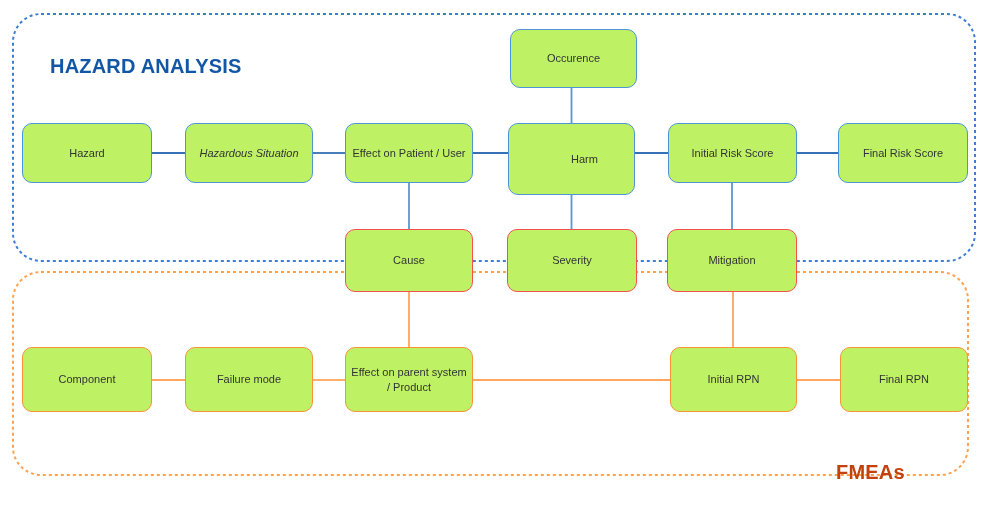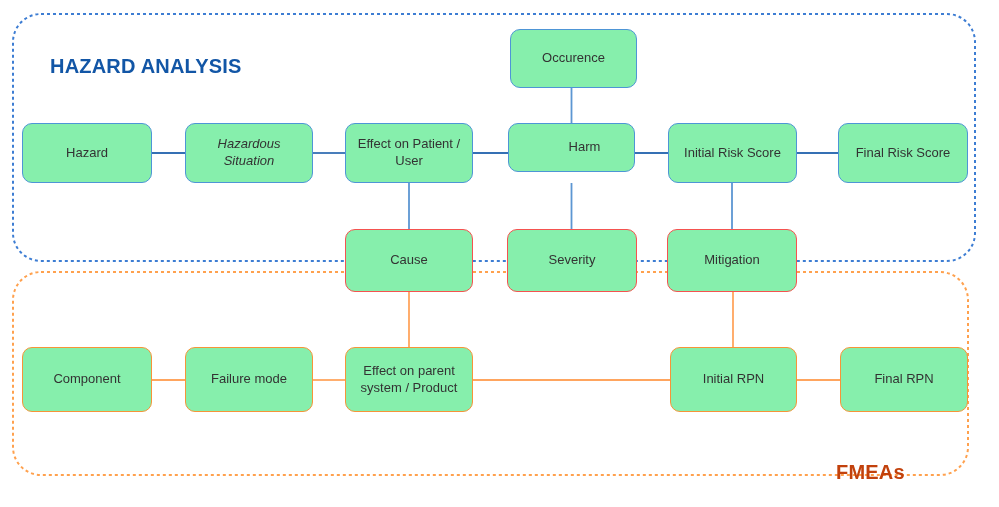--- a/index.html
+++ b/index.html
@@ -3,22 +3,22 @@
 <meta charset="utf-8">
 <style>
   html,body{margin:0;padding:0;background:#ffffff;}
   .canvas{
     position:relative;width:999px;height:507px;background:#ffffff;
     font-family:"Liberation Sans", sans-serif;overflow:hidden;
   }
   .layer-svg{position:absolute;left:0;top:0;}
   .node{
     position:absolute;display:flex;align-items:center;justify-content:center;
-    background:#86efac;border-radius:10px;text-align:center;
-    font-size:13px;line-height:1.3;color:#333333;padding:2px 5px;box-sizing:border-box;
+    background:#bef264;border-radius:10px;text-align:center;
+    font-size:11px;line-height:1.3;color:#333333;padding:2px 5px;box-sizing:border-box;
   }
   .node-blue{border:1.5px solid #4E95D6;}
   .node-red{border:1.5px solid #F5524F;}
   .node-orange{border:1.5px solid #F79438;}
   .region-title{
     position:absolute;font-weight:bold;font-size:20px;letter-spacing:0.2px;
     white-space:nowrap;
     margin-top:25px;
   }
   .title-hazard{left:50px;top:30px;color:#1256A6;}
@@ -54,21 +54,21 @@
     <line x1="797" y1="380" x2="840" y2="380" stroke="#FFA55E" stroke-width="1.8"></line>
   </svg>
 
   <div class="region-title title-hazard">HAZARD ANALYSIS</div>
   <div class="region-title title-fmea">FMEAs</div>
 
   <div class="node node-blue" style="left:510px;top:29px;width:127px;height:59px;">Occurence</div>
   <div class="node node-blue" style="left:22px;top:123px;width:130px;height:60px;">Hazard</div>
   <div class="node node-blue" style="left:185px;top:123px;width:128px;height:60px;font-style:italic;">Hazardous Situation</div>
   <div class="node node-blue" style="left:345px;top:123px;width:128px;height:60px;">Effect on Patient / User</div>
-  <div class="node node-blue" style="left:508px;top:123px;width:127px;height:49px;padding-left:31px;">Harm</div>
+  <div class="node node-blue" style="left:508px;top:123px;width:127px;height:72px;padding-left:31px;">Harm</div>
   <div class="node node-blue" style="left:668px;top:123px;width:129px;height:60px;">Initial Risk Score</div>
   <div class="node node-blue" style="left:838px;top:123px;width:130px;height:60px;">Final Risk Score</div>
 
   <div class="node node-red" style="left:345px;top:229px;width:128px;height:63px;">Cause</div>
   <div class="node node-red" style="left:667px;top:229px;width:130px;height:63px;">Mitigation</div>
   <div class="node node-red" style="left:507px;top:229px;width:130px;height:63px;">Severity</div>
 
   <div class="node node-orange" style="left:22px;top:347px;width:130px;height:65px;">Component</div>
   <div class="node node-orange" style="left:185px;top:347px;width:128px;height:65px;">Failure mode</div>
   <div class="node node-orange" style="left:345px;top:347px;width:128px;height:65px;">Effect on parent system / Product</div>

